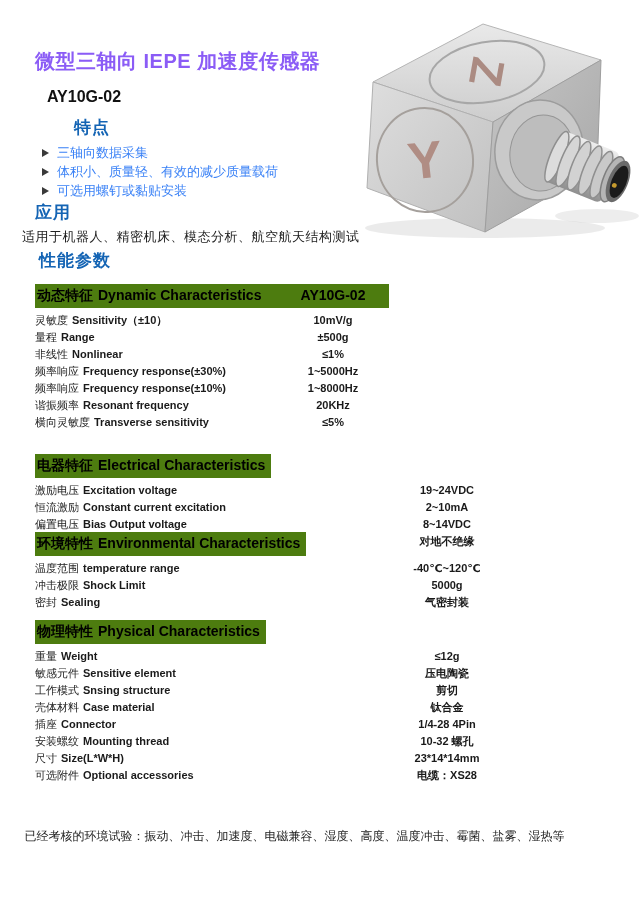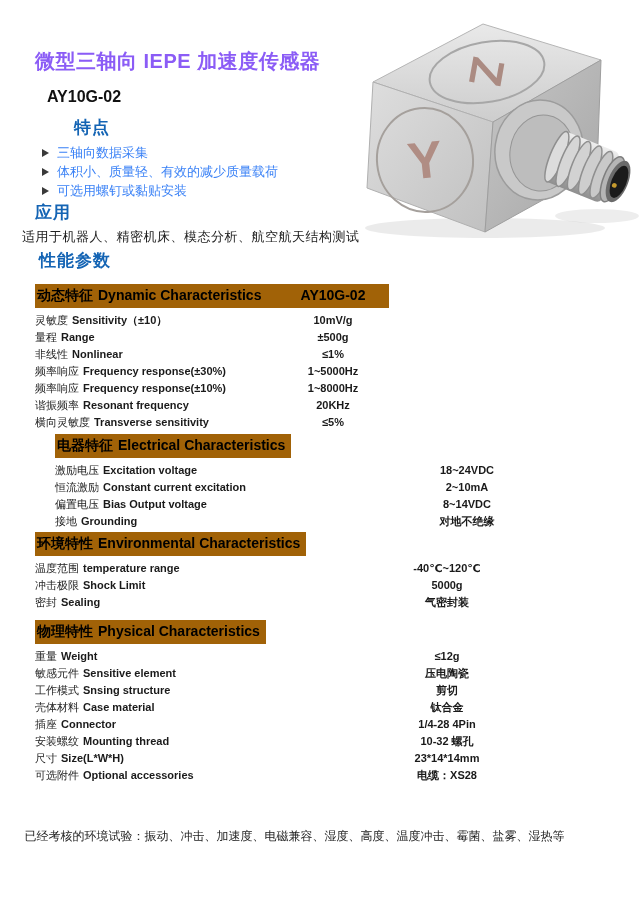--- a/index.html
+++ b/index.html
@@ -17,22 +17,22 @@
 
   
   .features{left:42px;top:144px;font-size:13px;color:#3b82f6;}
   .feat-item{display:flex;align-items:center;height:18px;margin-bottom:1px;}
   .tri{width:0;height:0;border-top:4px solid transparent;border-bottom:4px solid transparent;
        border-left:7px solid #3a3a3a;margin-right:8px;flex:0 0 auto;}
   .app-text{left:22px;top:228px;font-size:13px;color:#222;letter-spacing:.5px;}
 
   
   .group{left:35px;width:570px;}
-  .g0{top:284px;} .g1{top:434px;margin-left:20px;} .g2{top:532px;} .g3{top:620px;}
-  .bar{display:inline-block;background:#a16207;font-size:14px;font-weight:700;color:#000;
+  .g0{top:284px;} .g1{top:454px;} .g2{top:532px;} .g3{top:620px;}
+  .bar{display:inline-block;background:#4d7c0f;font-size:14px;font-weight:700;color:#000;
        padding:3px 6px 3px 2px;position:relative;white-space:nowrap;margin-bottom:4px;}
   .g0 .bar{width:352px;padding-right:0;}
   .bar .zh{font-weight:700;}
   .bar .en{font-weight:700;margin-left:5px;}
   .bar .model-val{position:absolute;left:298px;transform:translateX(-50%);top:3px;font-weight:700;}
 
   .row{position:relative;height:17px;line-height:17px;font-size:11px;white-space:nowrap;}
   .row .zh{color:#222;}
   .row .en{font-weight:700;margin-left:4px;color:#1a1a1a;}
   .row .val{position:absolute;top:0;transform:translateX(-50%);font-weight:700;color:#1a1a1a;}
@@ -138,21 +138,21 @@
   <div class="row"><span class="zh">频率响应</span><span class="en">Frequency response(±30%)</span><span class="val">1~5000Hz</span></div>
   <div class="row"><span class="zh">频率响应</span><span class="en">Frequency response(±10%)</span><span class="val">1~8000Hz</span></div>
   <div class="row"><span class="zh">谐振频率</span><span class="en">Resonant frequency</span><span class="val">20KHz</span></div>
   <div class="row"><span class="zh">横向灵敏度</span><span class="en">Transverse sensitivity</span><span class="val">≤5%</span></div>
 </div>
 
 <div class="abs group g1 colb">
   <div class="bar">
     <span class="zh">电器特征</span><span class="en">Electrical Characteristics</span>
   </div>
-  <div class="row"><span class="zh">激励电压</span><span class="en">Excitation voltage</span><span class="val">18~24VDC</span></div>
+  <div class="row"><span class="zh">激励电压</span><span class="en">Excitation voltage</span><span class="val">19~24VDC</span></div>
   <div class="row"><span class="zh">恒流激励</span><span class="en">Constant current excitation</span><span class="val">2~10mA</span></div>
   <div class="row"><span class="zh">偏置电压</span><span class="en">Bias Output voltage</span><span class="val">8~14VDC</span></div>
   <div class="row"><span class="zh">接地</span><span class="en">Grounding</span><span class="val">对地不绝缘</span></div>
 </div>
 
 <div class="abs group g2 colb">
   <div class="bar">
     <span class="zh">环境特性</span><span class="en">Environmental Characteristics</span>
   </div>
   <div class="row"><span class="zh">温度范围</span><span class="en">temperature range</span><span class="val">-40℃~120℃</span></div>

